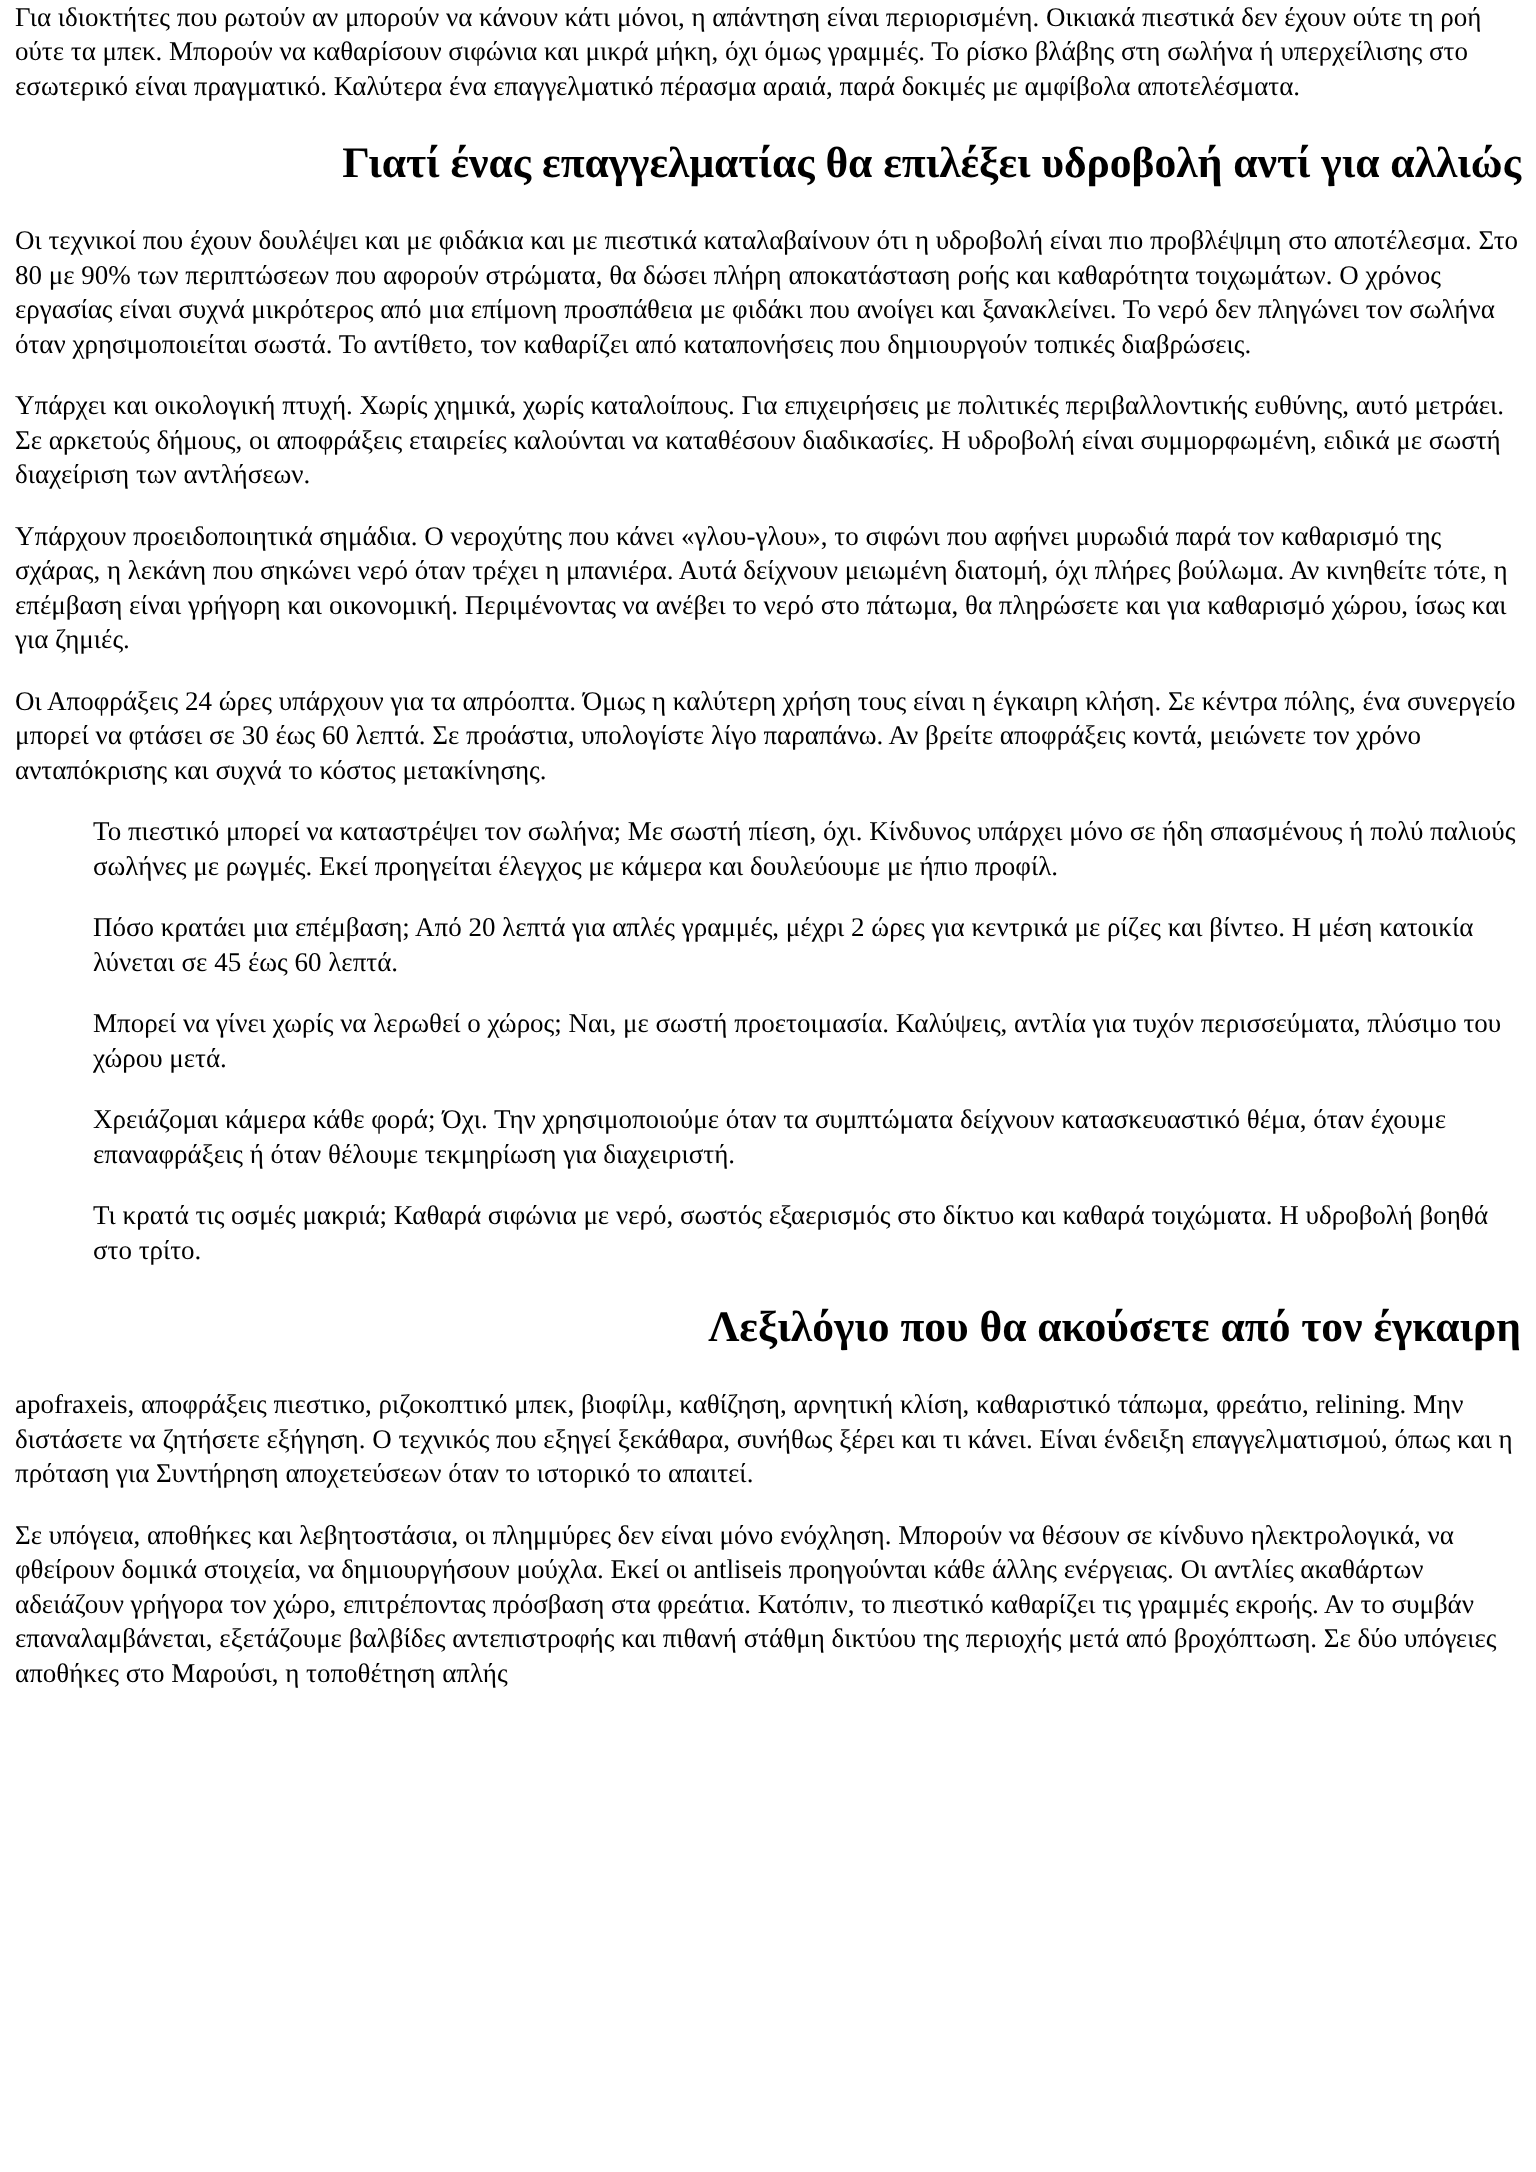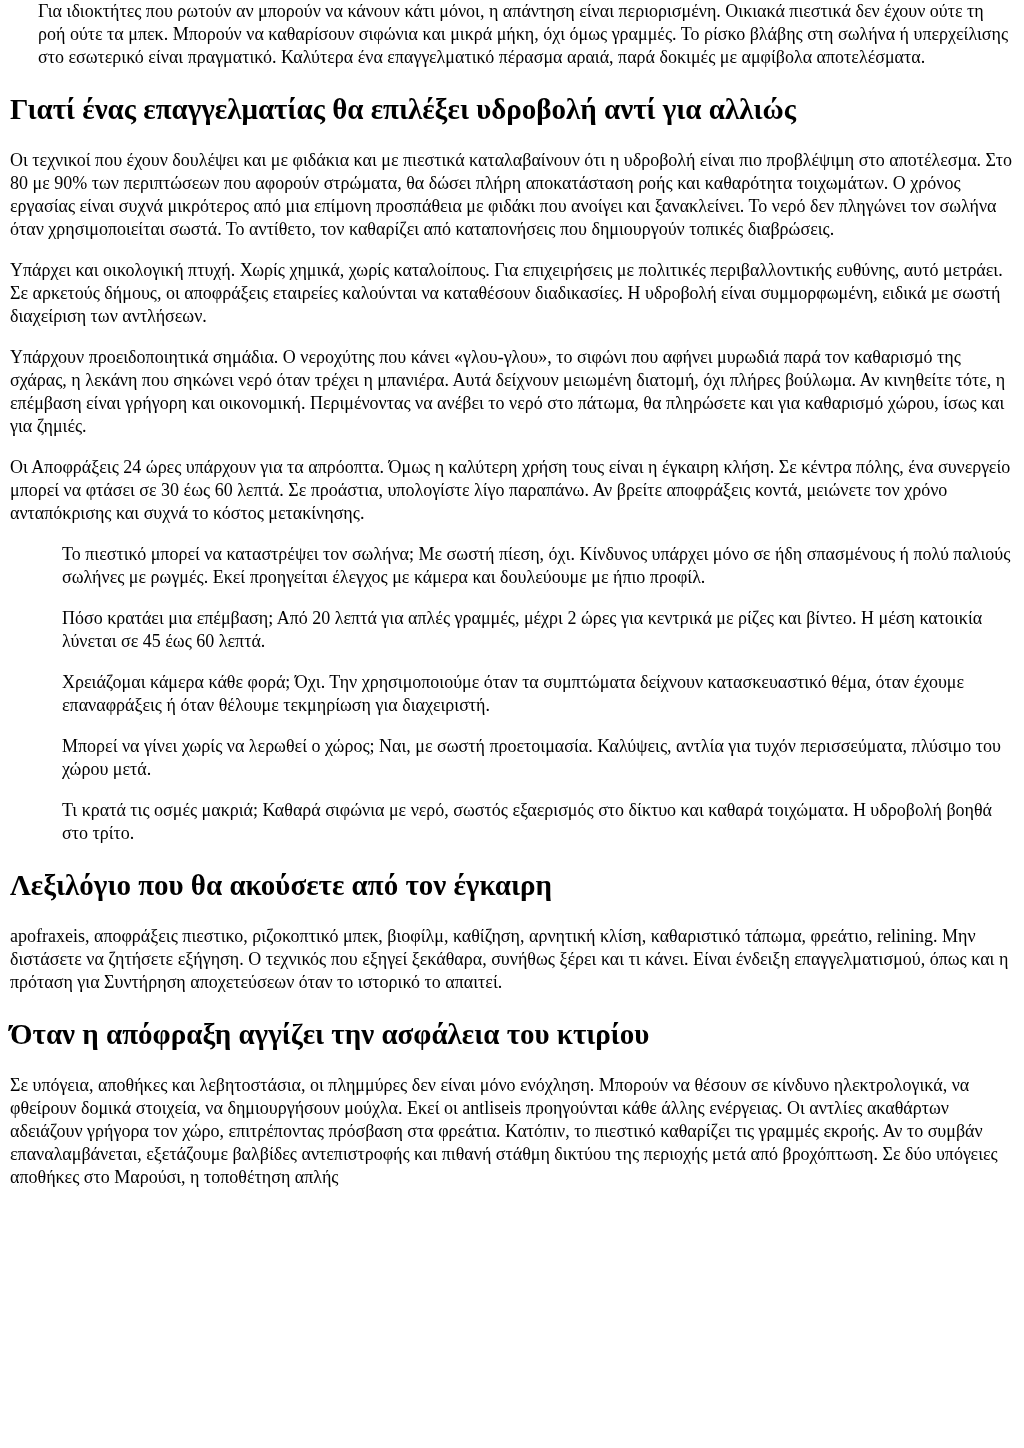--- a/index.html
+++ b/index.html
@@ -7,27 +7,28 @@
       width: 1024px;
       height: 1448px;
       overflow: hidden;
       font-family: "Liberation Serif", "DejaVu Serif", serif;
       color: #000000;
       font-size: 18px;
       line-height: 23px;
     }
     .page { padding: 0 10px 0 10px; }
     p { margin: 0 0 18px 0; }
-    p.first { margin-top: 0; margin-left: 28px; }
+    p.first { margin-top: 0; }
     h2 {
       font-family: "Liberation Serif", "DejaVu Serif", serif;
       font-size: 29px;
       line-height: 34px;
       font-weight: bold;
       margin: 23px 0 23px 0;
+      text-align: right;
     }
     .faq { margin: 0 0 18px 52px; }
     .faq p { margin: 0 0 18px 0; }
   </style>
 </head>
 <body>
 
 <div class="page">
 
   <p class="first">Για ιδιοκτήτες που ρωτούν αν μπορούν να κάνουν κάτι μόνοι, η απάντηση είναι περιορισμένη. Οικιακά πιεστικά δεν έχουν ούτε τη ροή ούτε τα μπεκ. Μπορούν να καθαρίσουν σιφώνια και μικρά μήκη, όχι όμως γραμμές. Το ρίσκο βλάβης στη σωλήνα ή υπερχείλισης στο εσωτερικό είναι πραγματικό. Καλύτερα ένα επαγγελματικό πέρασμα αραιά, παρά δοκιμές με αμφίβολα αποτελέσματα.</p>
@@ -40,29 +41,28 @@
 
   <section>
     <p>Υπάρχουν προειδοποιητικά σημάδια. Ο νεροχύτης που κάνει «γλου-γλου», το σιφώνι που αφήνει μυρωδιά παρά τον καθαρισμό της σχάρας, η λεκάνη που σηκώνει νερό όταν τρέχει η μπανιέρα. Αυτά δείχνουν μειωμένη διατομή, όχι πλήρες βούλωμα. Αν κινηθείτε τότε, η επέμβαση είναι γρήγορη και οικονομική. Περιμένοντας να ανέβει το νερό στο πάτωμα, θα πληρώσετε και για καθαρισμό χώρου, ίσως και για ζημιές.</p>
     <p>Οι Αποφράξεις 24 ώρες υπάρχουν για τα απρόοπτα. Όμως η καλύτερη χρήση τους είναι η έγκαιρη κλήση. Σε κέντρα πόλης, ένα συνεργείο μπορεί να φτάσει σε 30 έως 60 λεπτά. Σε προάστια, υπολογίστε λίγο παραπάνω. Αν βρείτε αποφράξεις κοντά, μειώνετε τον χρόνο ανταπόκρισης και συχνά το κόστος μετακίνησης.</p>
   </section>
 
   <section>
     <blockquote class="faq">
       <p>Το πιεστικό μπορεί να καταστρέψει τον σωλήνα; Με σωστή πίεση, όχι. Κίνδυνος υπάρχει μόνο σε ήδη σπασμένους ή πολύ παλιούς σωλήνες με ρωγμές. Εκεί προηγείται έλεγχος με κάμερα και δουλεύουμε με ήπιο προφίλ.</p>
       <p>Πόσο κρατάει μια επέμβαση; Από 20 λεπτά για απλές γραμμές, μέχρι 2 ώρες για κεντρικά με ρίζες και βίντεο. Η μέση κατοικία λύνεται σε 45 έως 60 λεπτά.</p>
+      <p>Μπορεί να γίνει χωρίς να λερωθεί ο χώρος; Ναι, με σωστή προετοιμασία. Καλύψεις, αντλία για τυχόν περισσεύματα, πλύσιμο του χώρου μετά.</p>
       <p>Χρειάζομαι κάμερα κάθε φορά; Όχι. Την χρησιμοποιούμε όταν τα συμπτώματα δείχνουν κατασκευαστικό θέμα, όταν έχουμε επαναφράξεις ή όταν θέλουμε τεκμηρίωση για διαχειριστή.</p>
-      <p>Μπορεί να γίνει χωρίς να λερωθεί ο χώρος; Ναι, με σωστή προετοιμασία. Καλύψεις, αντλία για τυχόν περισσεύματα, πλύσιμο του χώρου μετά.</p>
       <p>Τι κρατά τις οσμές μακριά; Καθαρά σιφώνια με νερό, σωστός εξαερισμός στο δίκτυο και καθαρά τοιχώματα. Η υδροβολή βοηθά στο τρίτο.</p>
     </blockquote>
   </section>
 
   <section>
     <h2>Λεξιλόγιο που θα ακούσετε από τον έγκαιρη</h2>
     <p>apofraxeis, αποφράξεις πιεστικο, ριζοκοπτικό μπεκ, βιοφίλμ, καθίζηση, αρνητική κλίση, καθαριστικό τάπωμα, φρεάτιο, relining. Μην διστάσετε να ζητήσετε εξήγηση. Ο τεχνικός που εξηγεί ξεκάθαρα, συνήθως ξέρει και τι κάνει. Είναι ένδειξη επαγγελματισμού, όπως και η πρόταση για Συντήρηση αποχετεύσεων όταν το ιστορικό το απαιτεί.</p>
   </section>
 
   <section>
-    <h2>Όταν η απόφραξη αγγίζει την ασφάλεια του κτιρίου</h2>
     <p>Σε υπόγεια, αποθήκες και λεβητοστάσια, οι πλημμύρες δεν είναι μόνο ενόχληση. Μπορούν να θέσουν σε κίνδυνο ηλεκτρολογικά, να φθείρουν δομικά στοιχεία, να δημιουργήσουν μούχλα. Εκεί οι antliseis προηγούνται κάθε άλλης ενέργειας. Οι αντλίες ακαθάρτων αδειάζουν γρήγορα τον χώρο, επιτρέποντας πρόσβαση στα φρεάτια. Κατόπιν, το πιεστικό καθαρίζει τις γραμμές εκροής. Αν το συμβάν επαναλαμβάνεται, εξετάζουμε βαλβίδες αντεπιστροφής και πιθανή στάθμη δικτύου της περιοχής μετά από βροχόπτωση. Σε δύο υπόγειες αποθήκες στο Μαρούσι, η τοποθέτηση απλής</p>
   </section>
 
 </div>
 
 </body></html>

